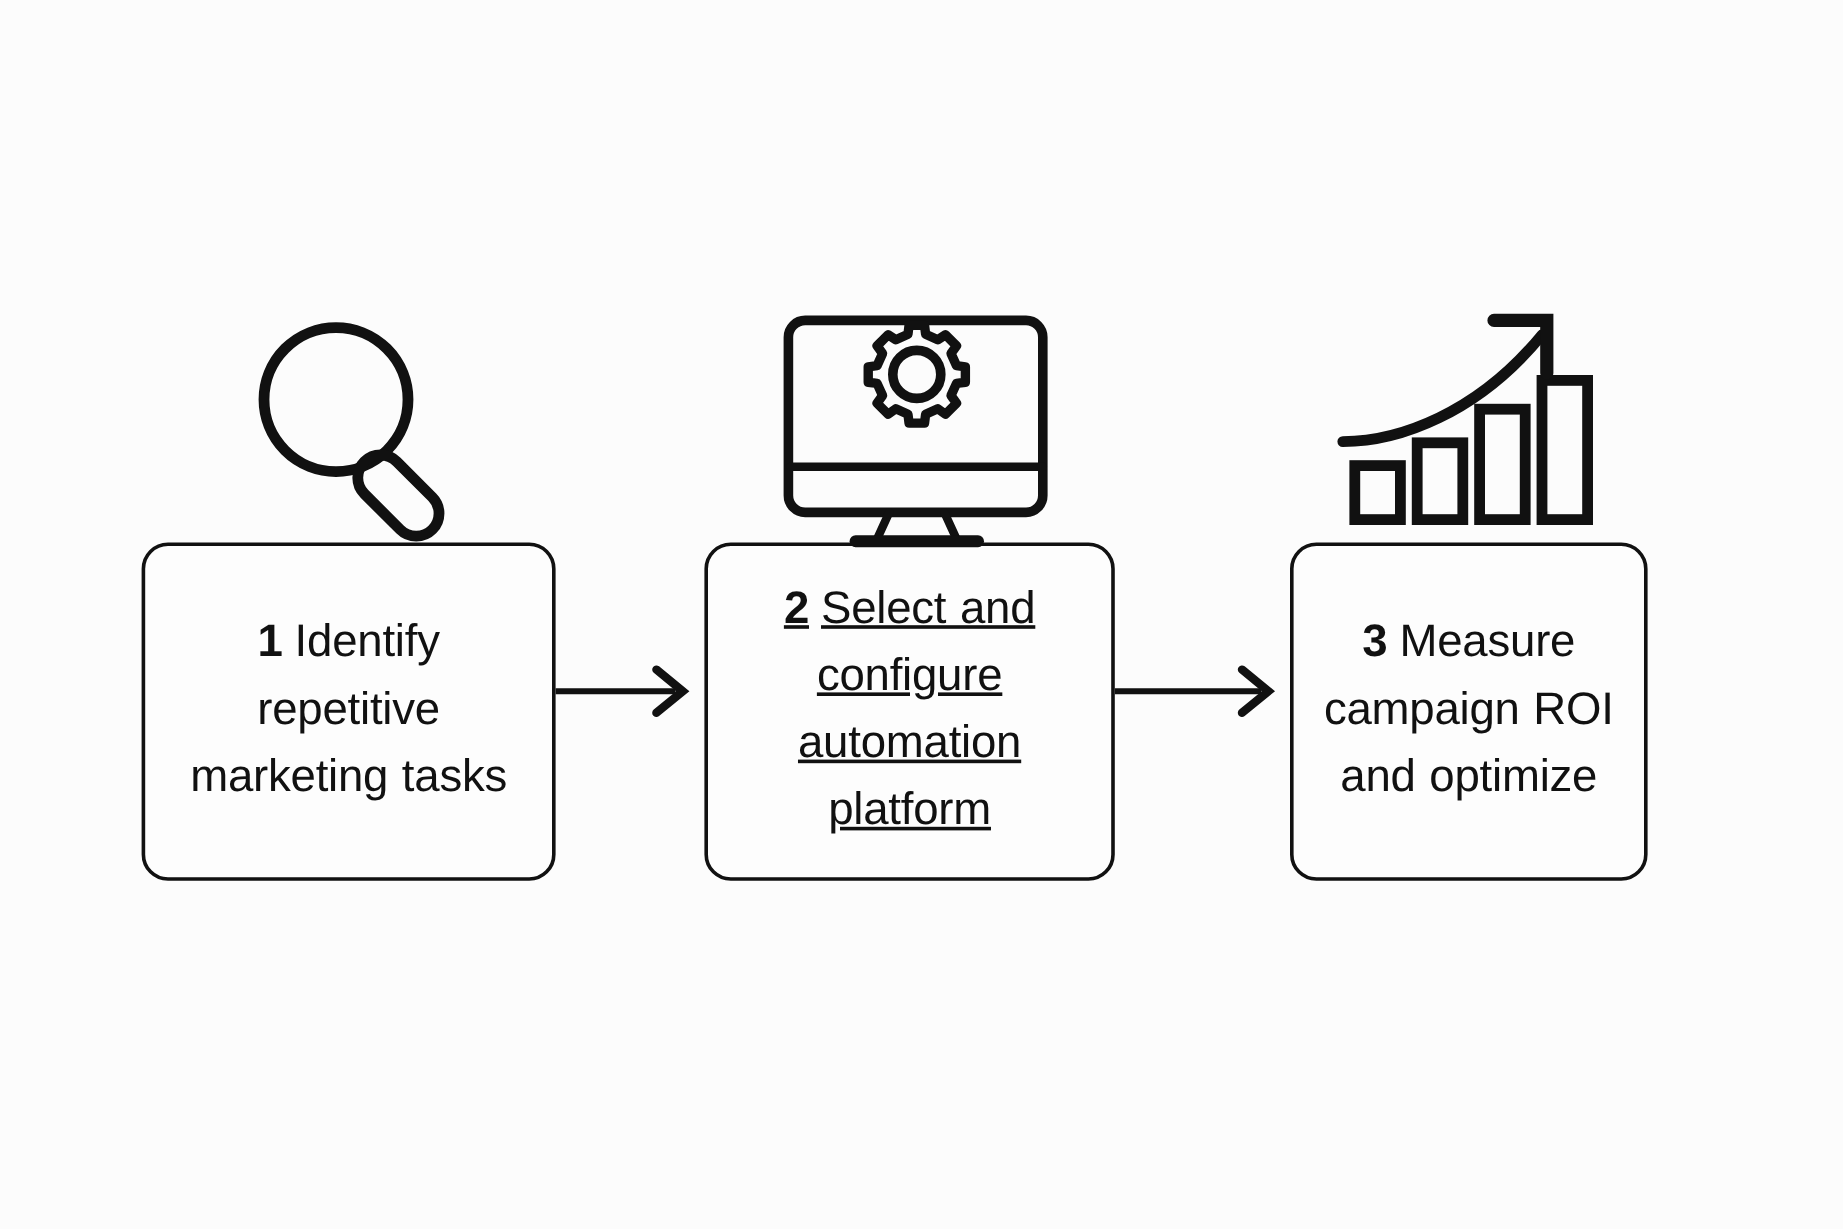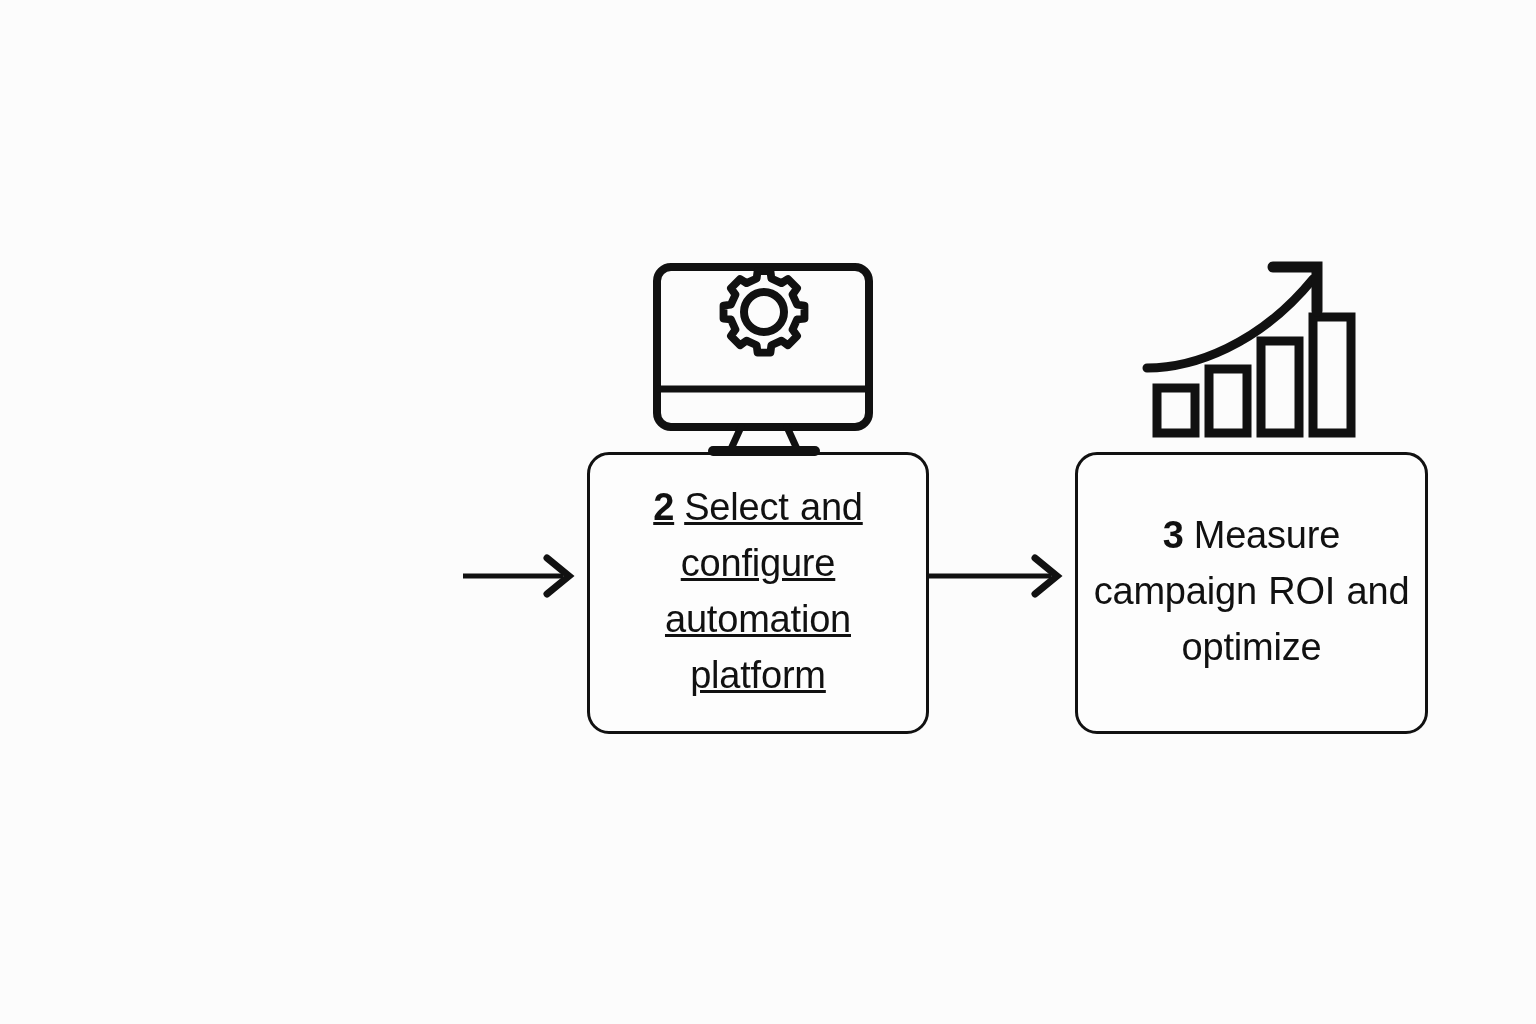--- a/index.html
+++ b/index.html
@@ -27,21 +27,21 @@
   }
 
   
   .step {
     position: absolute;
     top: 452px;
     height: 282px;
   }
   .step-1 { left: 118px;  width: 345px; }
   .step-2 { left: 587px;  width: 342px; text-decoration: underline; }
-  .step-3 { left: 1075px; width: 353px; }
+  .step-3 { left: 1075px; width: 298px; }
 
   .step-box {
     width: 100%;
     height: 100%;
     border: 3px solid #111111;
     border-radius: 22px;
     background: #fdfdfd;
     display: flex;
     align-items: center;
     justify-content: center;
@@ -85,20 +85,35 @@
   }
   .connector-1 { left: 463px; width: 124px; }
   .connector-2 { left: 929px; width: 146px; }
   .connector svg { display: block; overflow: visible; }
 </style>
 </head>
 <body>
 
 <div id="flow-canvas">
 
+  <div class="step step-1">
+
+    <div class="step-icon">
+      <svg width="190" height="185" viewBox="0 0 190 185" fill="none" stroke="#111111" stroke-width="9" stroke-linecap="round" stroke-linejoin="round">
+        <circle cx="84" cy="78" r="60"></circle>
+        <rect x="117" y="118" width="38" height="80" rx="19" transform="rotate(-45 136 158)"></rect>
+      </svg>
+    </div>
+
+    <div class="step-box">
+      <div class="step-text">
+        <span class="step-num">1</span><span>Identify repetitive marketing tasks</span>
+      </div>
+    </div>
+  </div>
 
   <div class="connector connector-1">
     <svg width="124" height="40" viewBox="0 0 124 40" fill="none" stroke="#111111" stroke-width="5" stroke-linecap="butt" stroke-linejoin="miter">
       <line x1="0" y1="20" x2="100" y2="20"></line>
       <polyline points="84,2 106,20 84,38" stroke-width="7" stroke-linecap="round" stroke-linejoin="miter"></polyline>
     </svg>
   </div>
 
   <div class="step step-2">
 

